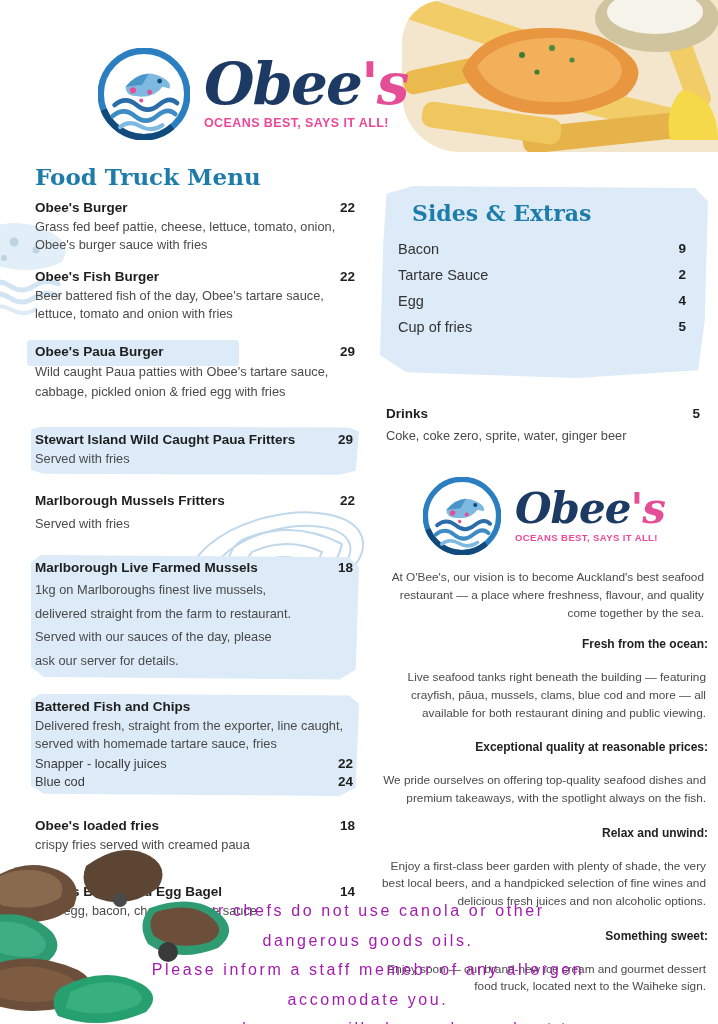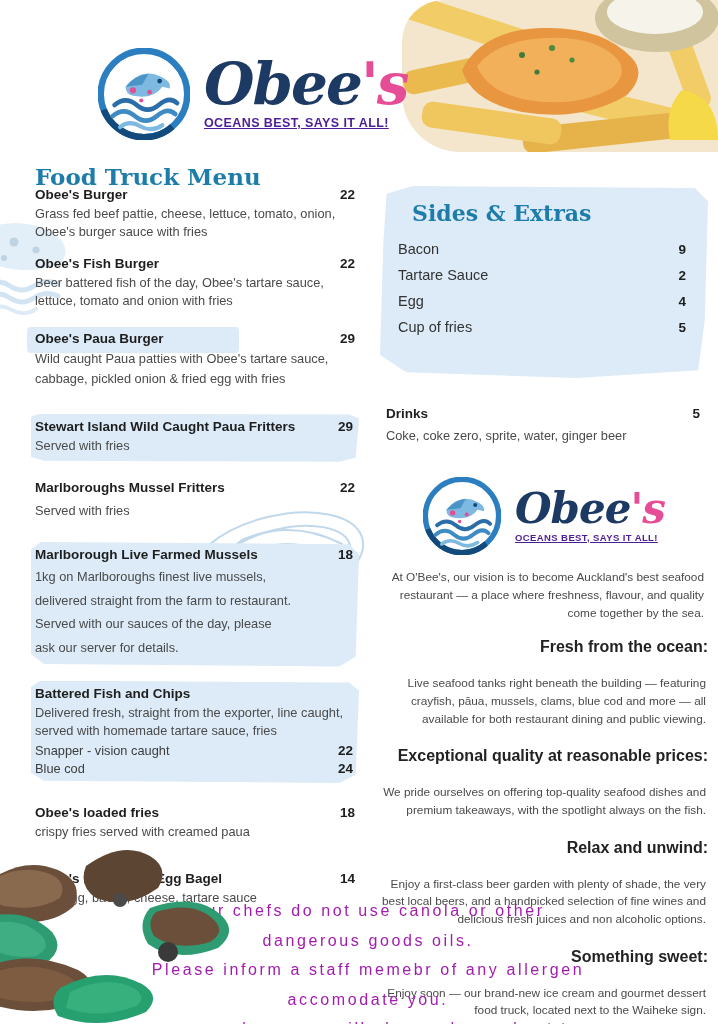--- a/index.html
+++ b/index.html
@@ -10,61 +10,61 @@
   
   .photo-top{top:0;right:0;width:316px;height:152px;border-radius:42px 0 0 58px;overflow:hidden;}
   
   .logo-wrap{display:flex;align-items:center;gap:14px;}
   .logo-main{top:48px;left:98px;}
   .logo-circle{flex:0 0 auto;}
   .wordmark{font-family:"DejaVu Serif", serif;font-style:italic;font-weight:bold;
             color:#1c3a63;line-height:0.9;}
   .wordmark .apos{color:#e54e96;}
   .logo-main .wordmark{font-size:58px;letter-spacing:-2px;}
-  .tagline{font-weight:bold;color:#4c1d95;letter-spacing:0.4px;text-decoration:underline;}
+  .tagline{font-weight:bold;color:#ec4899;letter-spacing:0.4px;}
   .logo-main .tagline{font-size:12.5px;margin-top:6px;}
 
   
   .sec-title{font-family:"DejaVu Serif", serif;font-weight:bold;color:var(--teal,#1d7ca9);}
   .menu-title{top:163px;left:35px;font-size:23px;}
   .sides-title{font-size:22px;margin:0 0 10px 18px;}
 
   
-  .left-col{top:185px;left:35px;width:324px;}
+  .left-col{top:198px;left:35px;width:324px;}
   .item{position:relative;margin-bottom:11px;padding:2px 4px 2px 0;}
   .row{display:flex;justify-content:space-between;align-items:baseline;}
   .iname{font-weight:bold;color:#1e1e1e;font-size:13.5px;}
   .iprice{font-weight:bold;color:#1e1e1e;font-size:13.5px;}
   .idesc{font-size:12.8px;color:#4a4a4a;line-height:1.42;margin-top:3px;}
   .roomy .idesc{line-height:1.85;width:260px;}
   .hl{background:var(--band,#dcebf7);border-radius:5px;padding:5px 6px 7px 4px;margin-left:-4px;
       clip-path:polygon(0 6%,3% 0,97% 2%,100% 10%,99% 92%,94% 100%,4% 98%,0 90%);}
   .hl-head .row{position:relative;z-index:1;}
   .hl-head .row::before{content:"";position:absolute;left:-8px;top:-4px;width:212px;height:26px;
       background:var(--band,#dcebf7);border-radius:4px;z-index:-1;}
   .variant{display:flex;justify-content:space-between;font-size:12.8px;color:#3c3c3c;margin-top:3px;}
   .vprice{font-weight:bold;color:#1e1e1e;font-size:13.5px;}
   .gap-lg{margin-bottom:22px;}
 
   
   .right-col{top:186px;left:380px;width:328px;}
   .sides-blob{background:var(--band,#dcebf7);border-radius:10px;padding:14px 16px 38px 14px;
       clip-path:polygon(2% 4%,10% 0,96% 1%,100% 8%,99% 70%,97% 96%,60% 100%,8% 97%,0 88%,1% 30%);}
   .side-row{display:flex;justify-content:space-between;font-size:14.5px;color:#333;
-            padding:5px 6px 5px 4px;align-items:flex-end;}
+            padding:5px 6px 5px 4px;}
   .side-price{font-weight:bold;color:#1e1e1e;font-size:13.5px;}
   .drinks{margin:26px 4px 0 6px;}
   .drinks .idesc{margin-top:6px;}
 
   .logo2{margin:30px auto 14px;justify-content:center;}
   .logo2 .wordmark{font-size:42px;letter-spacing:-1px;}
   .logo2 .tagline{font-size:9.5px;margin-top:4px;}
 
   .about{text-align:right;font-size:11.8px;line-height:1.5;color:#4a4a4a;margin-top:12px;}
-  .about .ahead{font-weight:bold;color:#222;margin-top:13px;font-size:16px;}
+  .about .ahead{font-weight:bold;color:#222;margin-top:13px;font-size:12px;}
   .about .intro{margin:0 4px;}
   .about .abody{margin:16px 2px;}
 
   
   .footer-note{top:896px;left:108px;width:520px;text-align:center;font-size:16px;
       letter-spacing:2.6px;line-height:1.85;color:#a21caf;}
 
   
   .mussels-photo{left:0;bottom:0;width:238px;height:176px;}
   .wm{pointer-events:none;}
@@ -176,41 +176,41 @@
   <div class="item hl">
     <div class="row">
         <span class="iname">Stewart Island Wild Caught Paua Fritters</span>
         <span class="iprice">29</span>
       </div>
     <div class="idesc">Served with fries</div>
   </div>
 
   <div class="item" style="margin-top:16px">
     <div class="row">
-        <span class="iname">Marlboroughs Mussel Fritters</span>
+        <span class="iname">Marlborough Mussels Fritters</span>
         <span class="iprice">22</span>
       </div>
     <div class="idesc" style="margin-top:7px">Served with fries</div>
   </div>
 
   <div class="item hl roomy" style="margin-top:20px">
     <div class="row">
         <span class="iname">Marlborough Live Farmed Mussels</span>
         <span class="iprice">18</span>
       </div>
     <div class="idesc">1kg on Marlboroughs finest live mussels, delivered straight from the farm to restaurant. Served with our sauces of the day, please ask our server for details.</div>
   </div>
 
   <div class="item hl" style="margin-top:14px">
     <div class="row">
         <span class="iname">Battered Fish and Chips</span>
       </div>
     <div class="idesc">Delivered fresh, straight from the exporter, line caught, served with homemade tartare sauce, fries</div>
     <div class="variant">
-        <span>Snapper - vision caught</span>
+        <span>Snapper - locally juices</span>
         <span class="vprice">22</span>
       </div>
     <div class="variant">
         <span>Blue cod</span>
         <span class="vprice">24</span>
       </div>
   </div>
 
   <div class="item" style="margin-top:20px">
     <div class="row">

